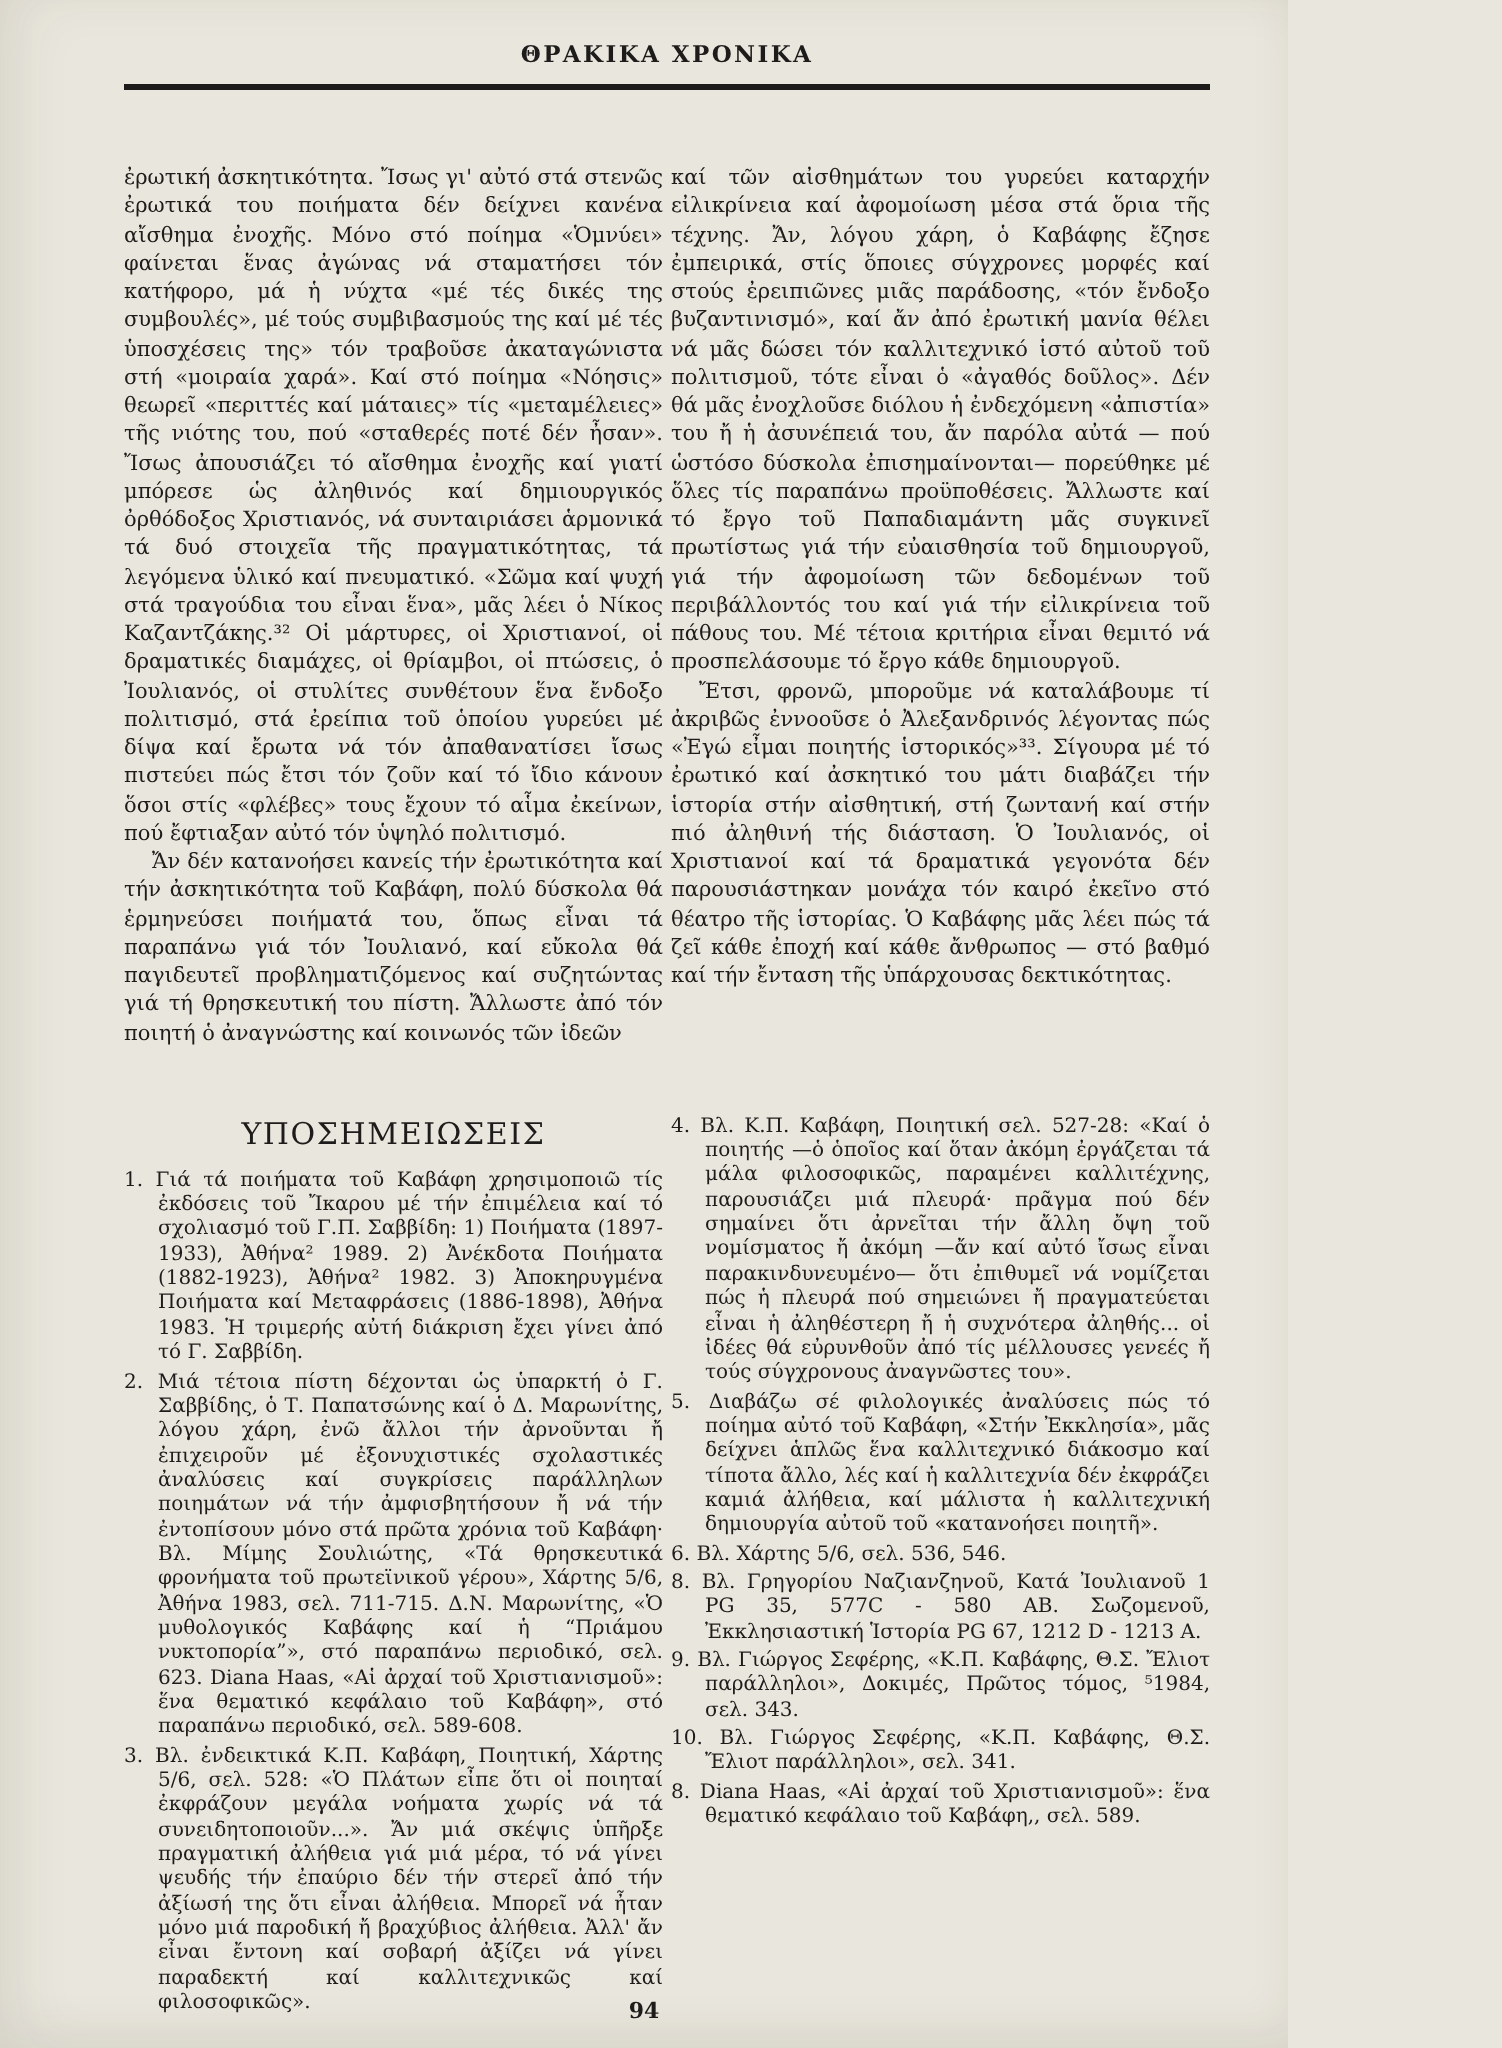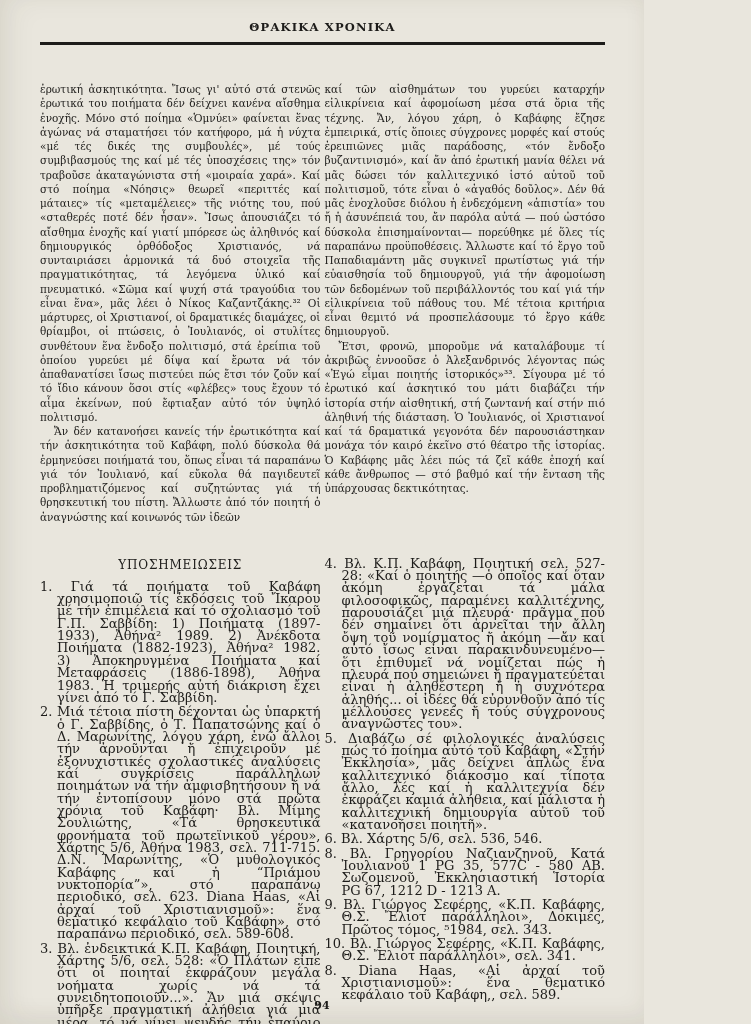--- a/index.html
+++ b/index.html
@@ -5,21 +5,21 @@
   html, body { margin: 0; padding: 0; }
   body {
     width: 751px; height: 1024px;
     background: #e9e6dd;
     font-family: "DejaVu Serif", "Liberation Serif", serif;
   }
   .page {
     position: relative;
     width: 644px; height: 1024px;
     box-sizing: border-box;
-    padding: 20px 39px 0 40px;
+    padding: 20px 39px 0 62px;
     background: #e9e6dd;
     box-shadow: inset 14px 0 26px rgba(60,55,40,0.05), inset 0 -10px 22px rgba(60,55,40,0.06);
     color: #1d1c1a;
     overflow: hidden;
   }
   .running-title {
     text-align: center;
     font-weight: bold;
     font-size: 11.5px;
     letter-spacing: 1.2px;
@@ -38,26 +38,26 @@
   .bp {
     margin: 0;
     font-size: 10.5px;
     line-height: 14.25px;
     text-align: justify;
   }
   .bp.indent { text-indent: 14px; }
   .columns.notes { margin-top: 34px; }
   .notes-heading {
     text-align: center;
-    font-size: 12px;
+    font-size: 15px;
     letter-spacing: 0.8px;
     margin-bottom: 9px;
   }
   .fn {
-    font-size: 13px;
+    font-size: 10px;
     line-height: 12.35px;
     text-align: justify;
     padding-left: 17px;
     text-indent: -17px;
     margin: 0 0 2px 0;
   }
   .fn-num { }
   .page-number {
     position: absolute;
     left: 0; right: 0;

